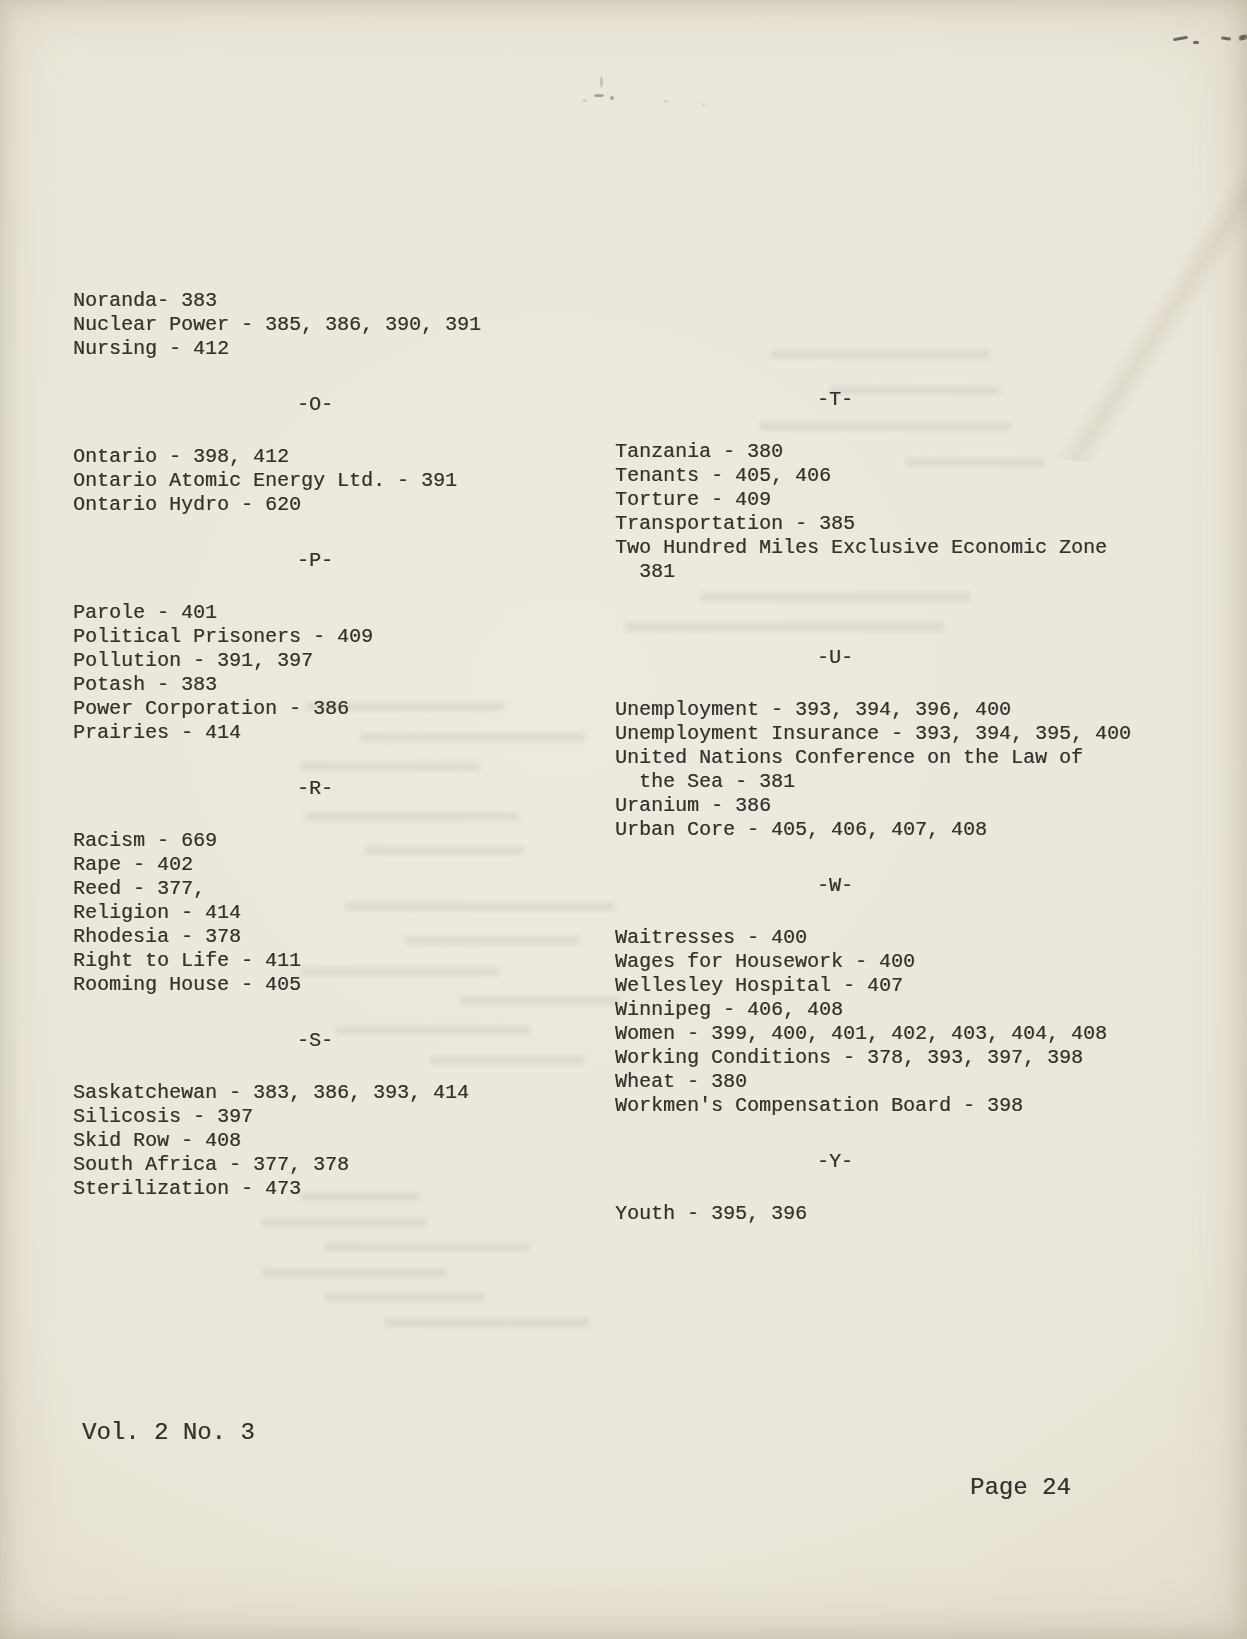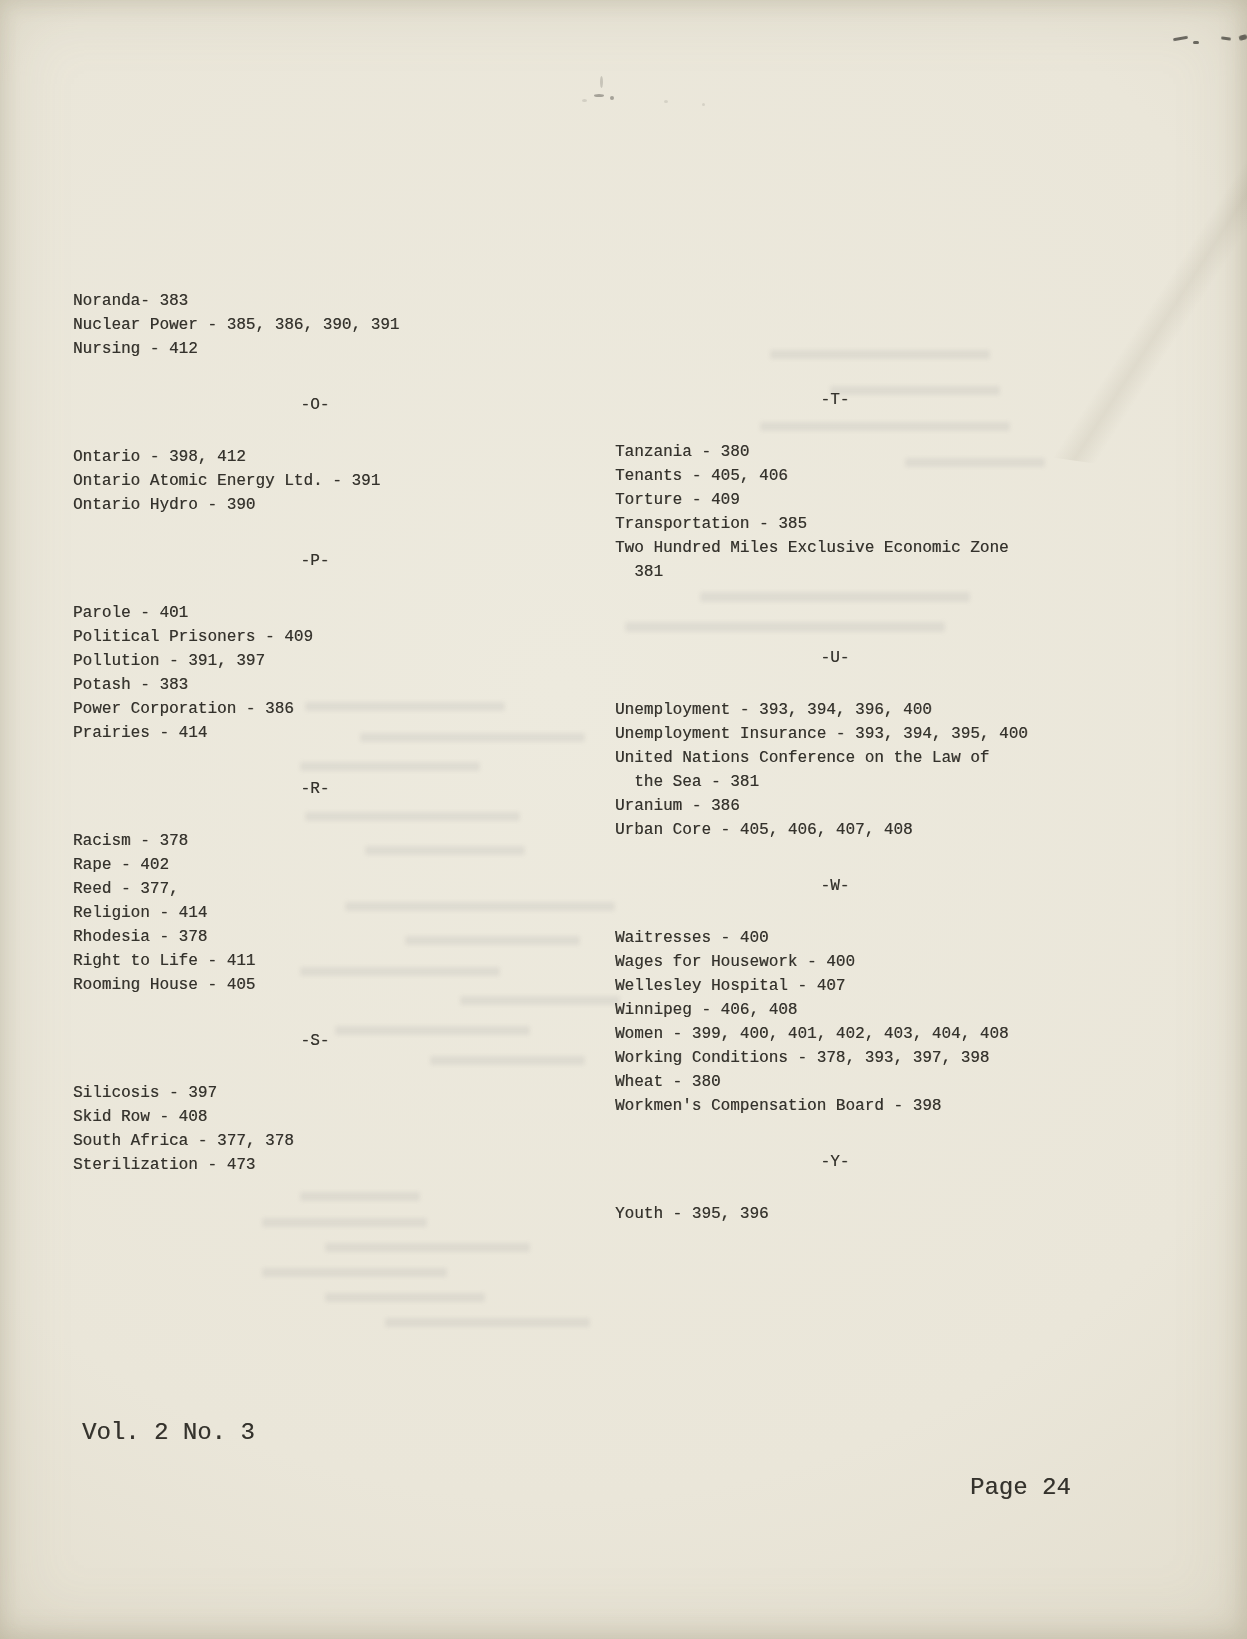--- a/index.html
+++ b/index.html
@@ -30,21 +30,21 @@
   .crease {
     position: absolute;
     left: 1080px; top: -40px;
     width: 300px; height: 520px;
     background: linear-gradient(115deg, transparent 46%, rgba(120,110,85,0.10) 50%, transparent 54%);
     transform: rotate(8deg);
     pointer-events: none;
   }
   .col {
     position: absolute;
-    font-size: 16px;
+    font-size: 20px;
     line-height: 24px;
     color: var(--ink);
     text-shadow: 0.4px 0.4px 0.6px rgba(52,50,44,0.55);
   }
   .col-left  { left: 73px;  top: 289px; width: 484px; }
   .col-right { left: 615px; top: 388px; width: 440px; }
   .entry { white-space: pre; }
   .section-header { text-align: center; margin: 32px 0 28px; }
   .section:first-child .section-header { margin-top: 0; }
   .sec-U .section-header { margin-top: 62px; }
@@ -127,43 +127,44 @@
   <div class="col col-left">
       <div class="section">
         <div class="entry">Noranda- 383</div>
         <div class="entry">Nuclear Power - 385, 386, 390, 391</div>
         <div class="entry">Nursing - 412</div>
       </div>
       <div class="section sec-O">
         <div class="section-header">-O-</div>
         <div class="entry">Ontario - 398, 412</div>
         <div class="entry">Ontario Atomic Energy Ltd. - 391</div>
-        <div class="entry">Ontario Hydro - 390</div>
+        <div class="entry">Ontario Hydro - 620</div>
       </div>
       <div class="section sec-P">
         <div class="section-header">-P-</div>
         <div class="entry">Parole - 401</div>
         <div class="entry">Political Prisoners - 409</div>
         <div class="entry">Pollution - 391, 397</div>
         <div class="entry">Potash - 383</div>
         <div class="entry">Power Corporation - 386</div>
         <div class="entry">Prairies - 414</div>
       </div>
       <div class="section sec-R">
         <div class="section-header">-R-</div>
-        <div class="entry">Racism - 378</div>
+        <div class="entry">Racism - 669</div>
         <div class="entry">Rape - 402</div>
         <div class="entry">Reed - 377,</div>
         <div class="entry">Religion - 414</div>
         <div class="entry">Rhodesia - 378</div>
         <div class="entry">Right to Life - 411</div>
         <div class="entry">Rooming House - 405</div>
       </div>
       <div class="section sec-S">
         <div class="section-header">-S-</div>
+        <div class="entry">Saskatchewan - 383, 386, 393, 414</div>
         <div class="entry">Silicosis - 397</div>
         <div class="entry">Skid Row - 408</div>
         <div class="entry">South Africa - 377, 378</div>
         <div class="entry">Sterilization - 473</div>
       </div>
     </div>
   <div class="col col-right">
       <div class="section sec-T">
         <div class="section-header">-T-</div>
         <div class="entry">Tanzania - 380</div>

